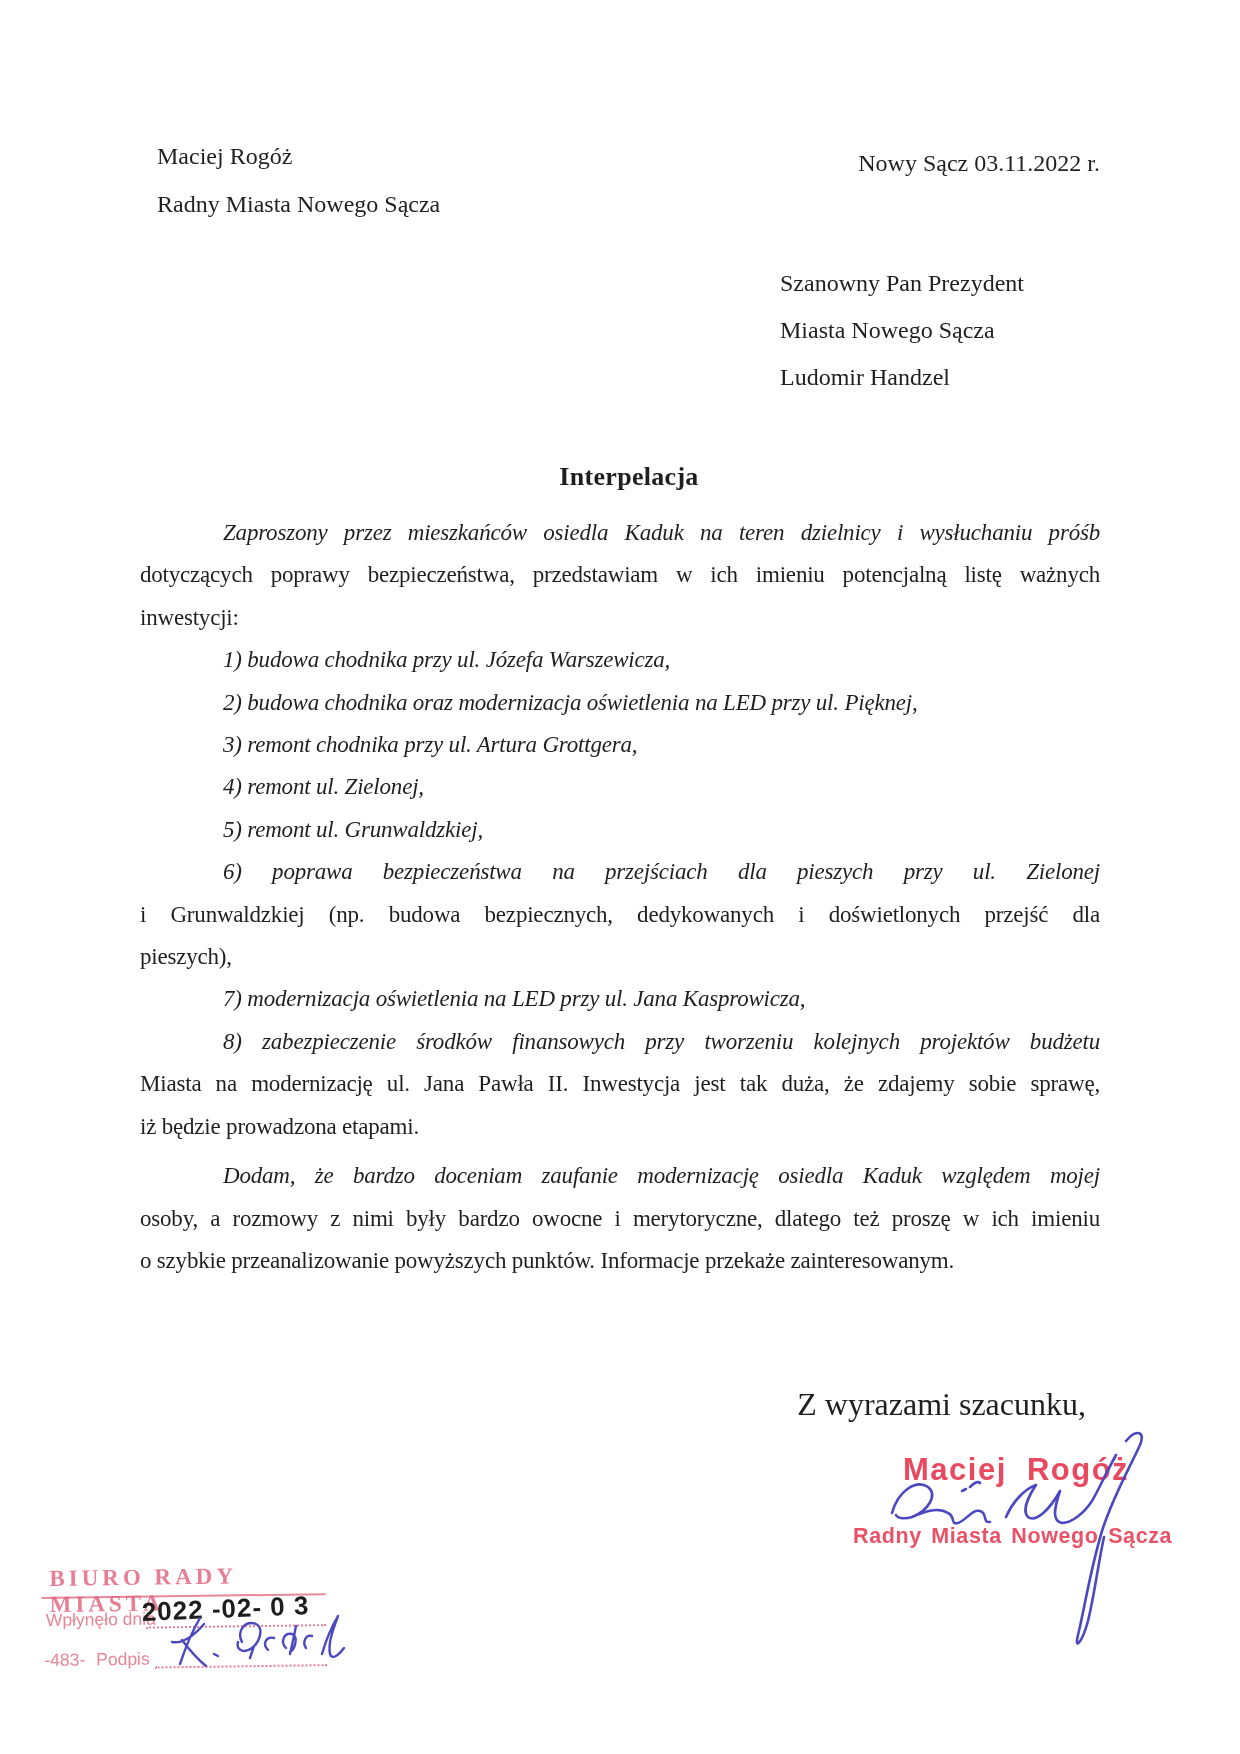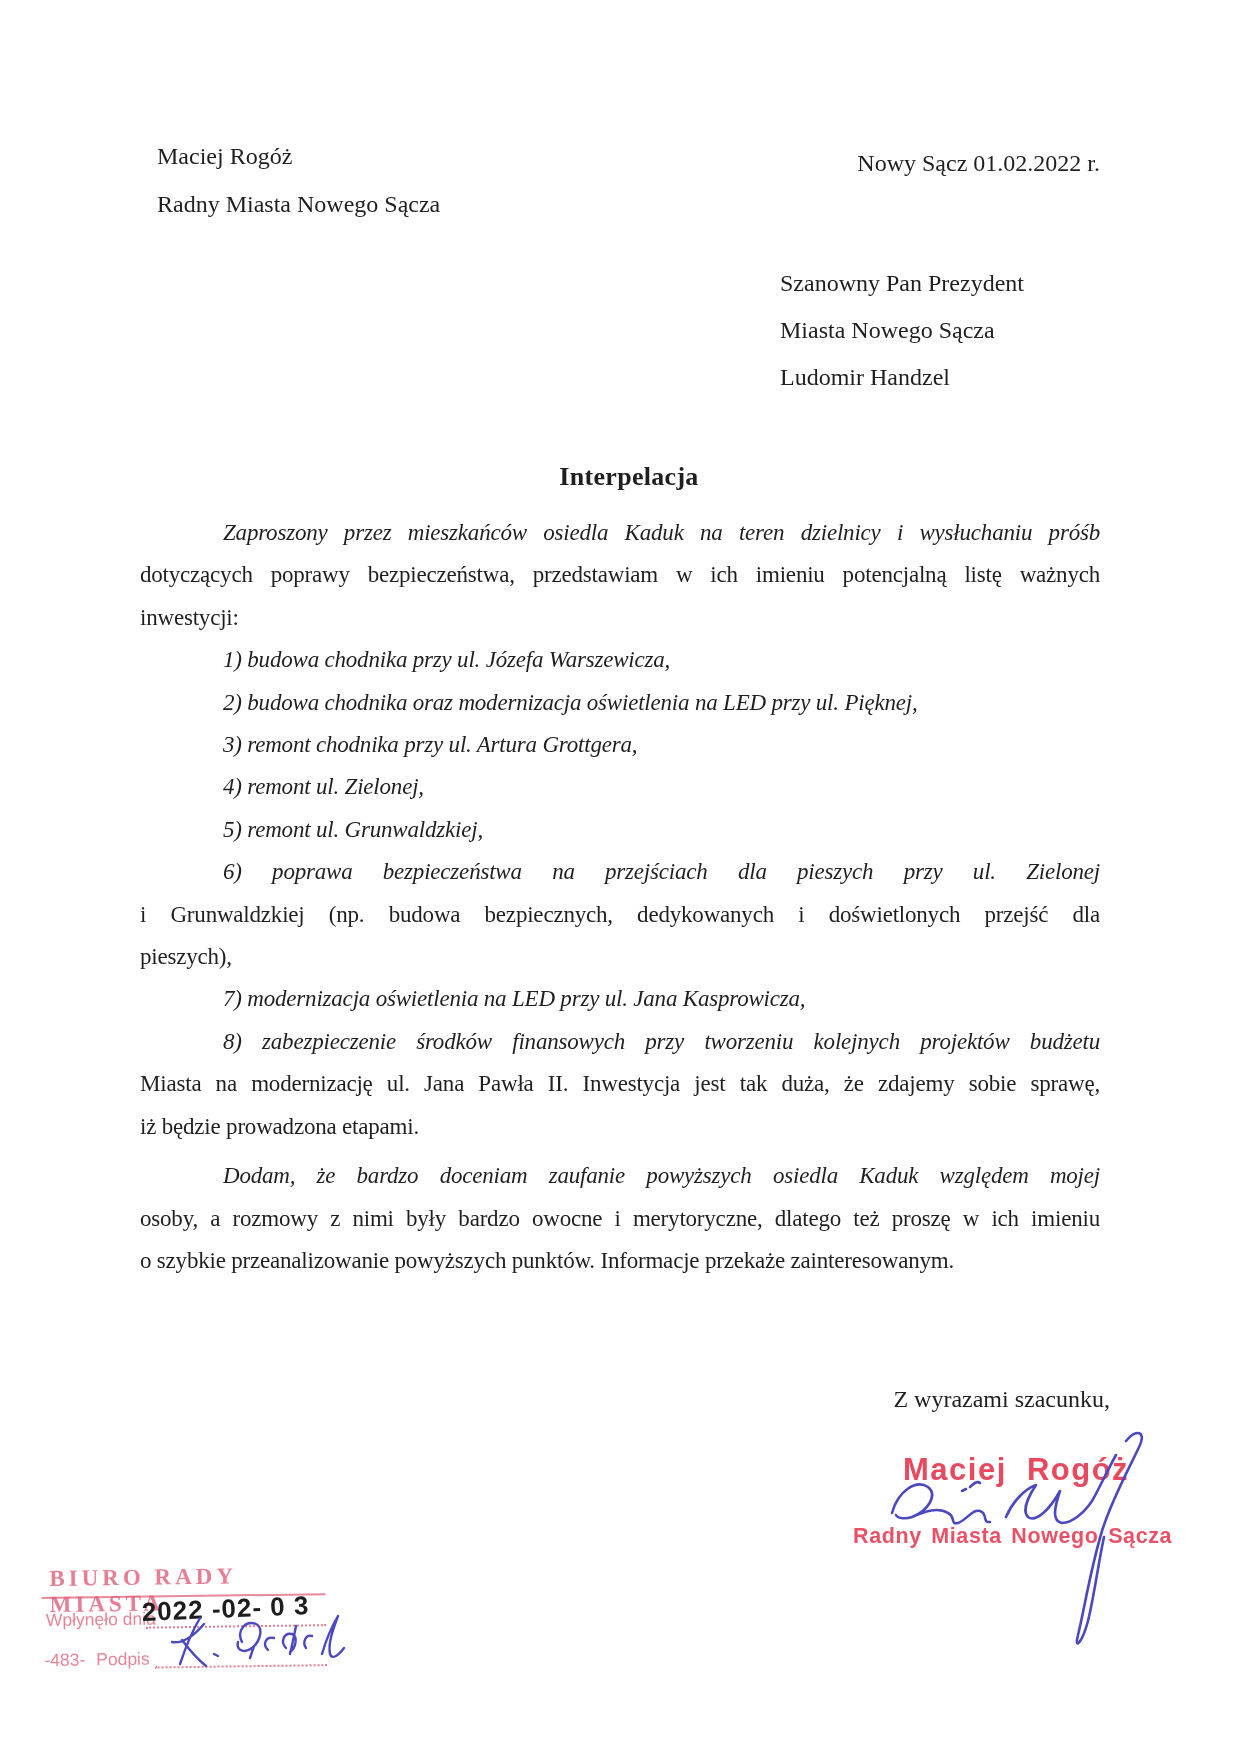--- a/index.html
+++ b/index.html
@@ -40,21 +40,21 @@
     font-size:23px;line-height:42.4px;letter-spacing:-0.2px;
     text-align:left;
   }
   .tline{display:block;width:100%;}
   .jline{text-align:justify;text-align-last:justify;}
   .pline{text-align:left;}
   .ind{text-indent:83px;font-style:italic;}
   .para-gap{margin-top:7px;}
 
   
-  .closing{right:130px;top:1386px;font-size:24px;}
+  .closing{right:154px;top:1386px;font-size:32px;}
   .sig-name{
     left:903px;top:1452px;font-size:31px;font-weight:bold;
     color:var(--stamp_red);letter-spacing:1.5px;word-spacing:10px;opacity:.92;
   }
   .sig-role{
     left:853px;top:1524px;font-size:21.5px;font-weight:bold;
     color:var(--stamp_red);letter-spacing:.6px;word-spacing:3px;opacity:.88;
   }
   .sig-svg{left:878px;top:1425px;}
 
@@ -91,21 +91,21 @@
   }
   .receipt-sig-svg{left:150px;top:1612px;}
 </style>
 </head>
 <body>
 
 <div class="page">
 
   <div class="abs sender-name">Maciej Rogóż</div>
   <div class="abs sender-role">Radny Miasta Nowego Sącza</div>
-  <div class="abs dateline">Nowy Sącz 01.02.2022 r.</div>
+  <div class="abs dateline">Nowy Sącz 03.11.2022 r.</div>
 
   <div class="abs recipient">
     <div>Szanowny Pan Prezydent</div>
     <div>Miasta Nowego Sącza</div>
     <div>Ludomir Handzel</div>
   </div>
 
   <div class="abs letter-title">Interpelacja</div>
 
   <div class="abs body-text">
@@ -122,21 +122,21 @@
     <span class="tline jline ind">6) poprawa bezpieczeństwa na przejściach dla pieszych przy ul. Zielonej</span>
     <span class="tline jline">i Grunwaldzkiej (np. budowa bezpiecznych, dedykowanych i doświetlonych przejść dla</span>
     <span class="tline pline">pieszych),</span>
 
     <span class="tline pline ind">7) modernizacja oświetlenia na LED przy ul. Jana Kasprowicza,</span>
 
     <span class="tline jline ind">8) zabezpieczenie środków finansowych przy tworzeniu kolejnych projektów budżetu</span>
     <span class="tline jline">Miasta na modernizację ul. Jana Pawła II. Inwestycja jest tak duża, że zdajemy sobie sprawę,</span>
     <span class="tline pline">iż będzie prowadzona etapami.</span>
 
-    <span class="tline jline ind para-gap">Dodam, że bardzo doceniam zaufanie powyższych osiedla Kaduk względem mojej</span>
+    <span class="tline jline ind para-gap">Dodam, że bardzo doceniam zaufanie modernizację osiedla Kaduk względem mojej</span>
     <span class="tline jline">osoby, a rozmowy z nimi były bardzo owocne i merytoryczne, dlatego też proszę w ich imieniu</span>
     <span class="tline pline">o szybkie przeanalizowanie powyższych punktów. Informacje przekaże zainteresowanym.</span>
   </div>
 
   <div class="abs closing">Z wyrazami szacunku,</div>
 
   <div class="abs sig-name sans">Maciej Rogóż</div>
   <div class="abs sig-role sans">Radny Miasta Nowego Sącza</div>
 
   <svg class="abs sig-svg" width="330" height="230" viewBox="0 0 330 230" fill="none" stroke="#4b48c0" stroke-width="2.6" stroke-linecap="round" stroke-linejoin="round">

